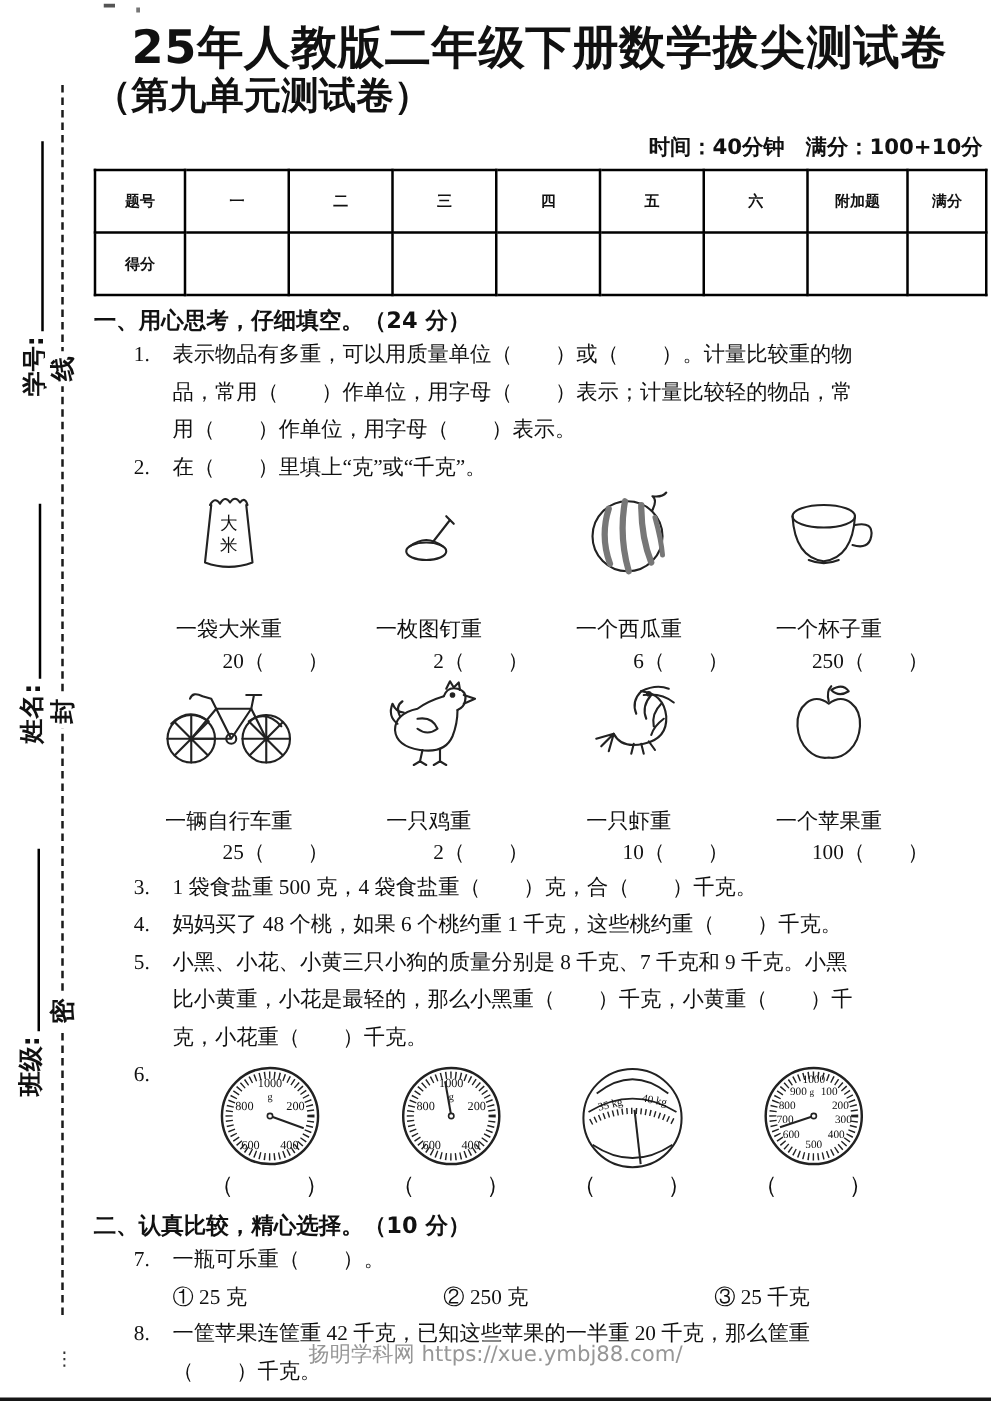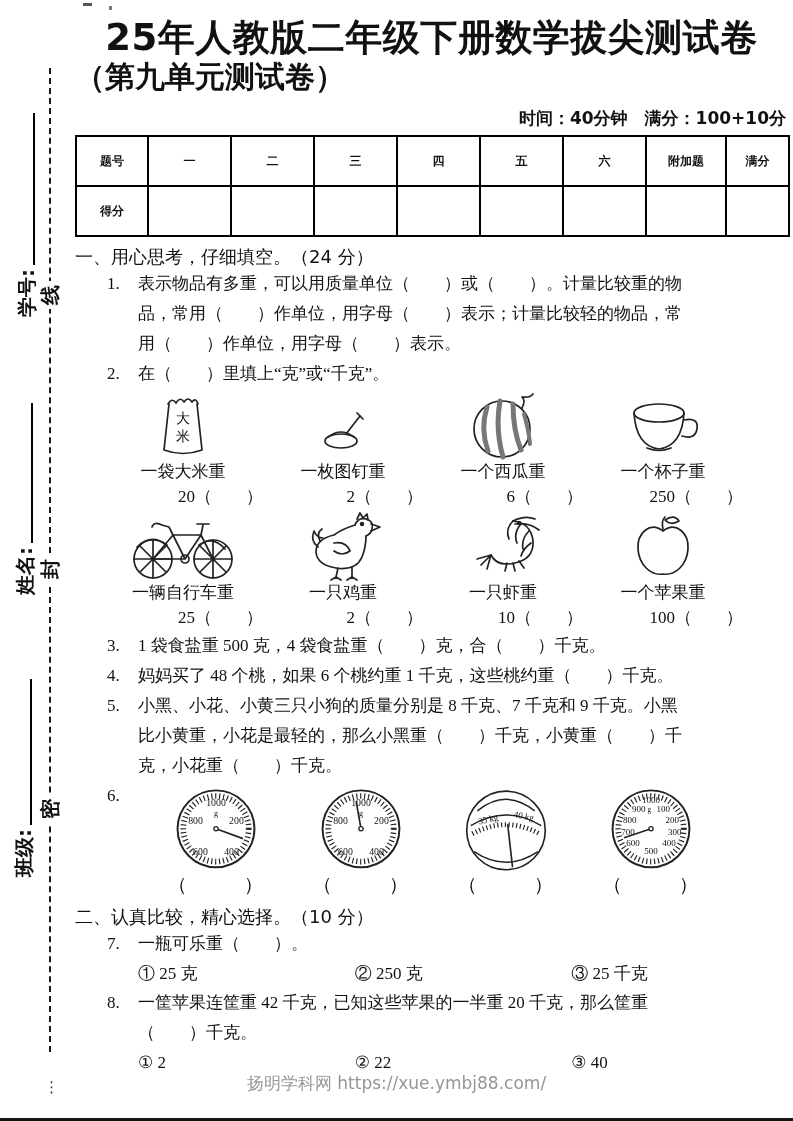--- a/index.html
+++ b/index.html
@@ -24,27 +24,27 @@
   .title{margin:0;text-align:center;font-family:"DejaVu Sans","Liberation Sans",sans-serif;
         font-weight:bold;font-size:37px;line-height:44px;letter-spacing:0.5px;}
   .subtitle{margin:0;text-align:left;font-family:"DejaVu Sans","Liberation Sans",sans-serif;
         font-weight:bold;font-size:30px;line-height:34px;}
   .info-line{margin:15px 2px 2px;text-align:right;font-family:"DejaVu Sans","Liberation Sans",sans-serif;
         font-weight:bold;font-size:17px;line-height:18px;}
   table.score{width:100%;border-collapse:collapse;table-layout:fixed;margin-top:8px;}
   table.score td{border:2px solid #000;height:24px;text-align:center;padding:12px;
         font-family:"DejaVu Sans","Liberation Sans",sans-serif;font-weight:bold;font-size:12px;}
   .sec-heading{margin:7px 0 0;font-family:"DejaVu Sans","Liberation Sans",sans-serif;
-        font-weight:normal;font-size:18px;line-height:25px;}
+        font-weight:bold;font-size:18px;line-height:25px;}
   .q-line{position:relative;padding-left:63px;font-size:17px;line-height:30px;}
   .q-line .num{position:absolute;left:32px;top:0;}
   
   .items-grid{display:grid;grid-template-columns:repeat(4,160px);margin-left:28px;text-align:center;}
   .item-icon{height:71px;display:flex;align-items:flex-end;justify-content:center;}
-  .item-caption{font-size:17px;line-height:23px;}
+  .item-caption{font-size:17px;line-height:23px;margin-top:32px;}
   .item-value{font-size:17px;line-height:27px;text-align:right;}
   svg.lineart{stroke:#222;fill:none;stroke-width:1.7;stroke-linecap:round;stroke-linejoin:round;}
   
   .gauges-row{display:grid;grid-template-columns:repeat(4,145px);margin-left:68px;margin-top:2px;}
   .gauge-cell{display:flex;justify-content:center;align-items:flex-end;height:90px;}
   .gauge-blanks{display:grid;grid-template-columns:repeat(4,145px);margin-left:68px;text-align:center;
         font-size:19px;line-height:24px;}
   svg text{font-family:"Liberation Serif","DejaVu Serif",serif;fill:#111;stroke:none;}
   
   .options{display:flex;padding-left:63px;font-size:17px;line-height:29px;}

